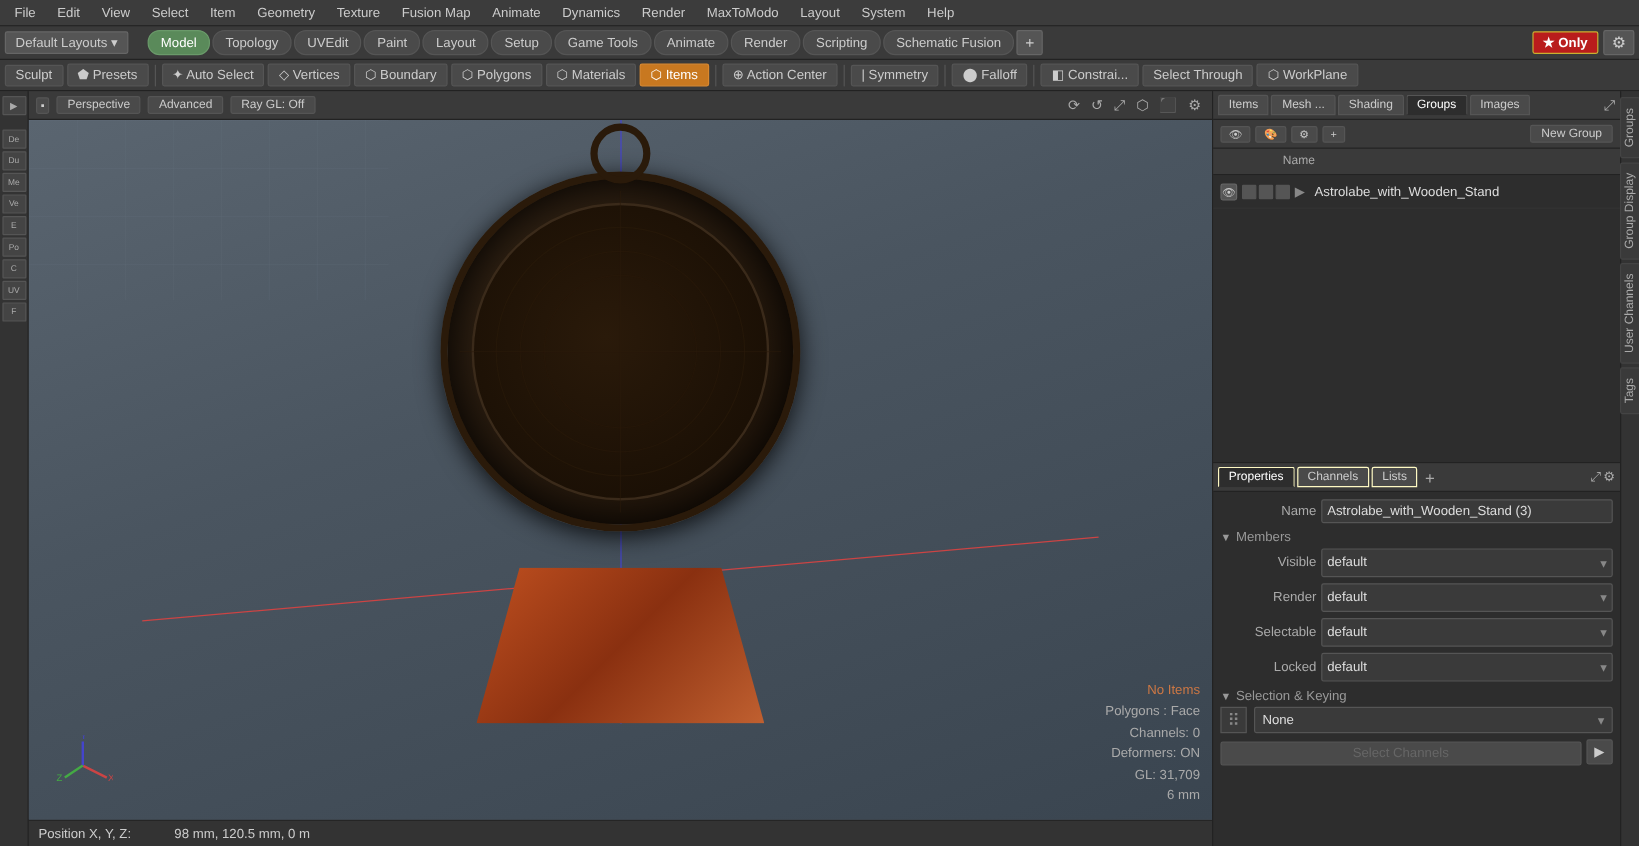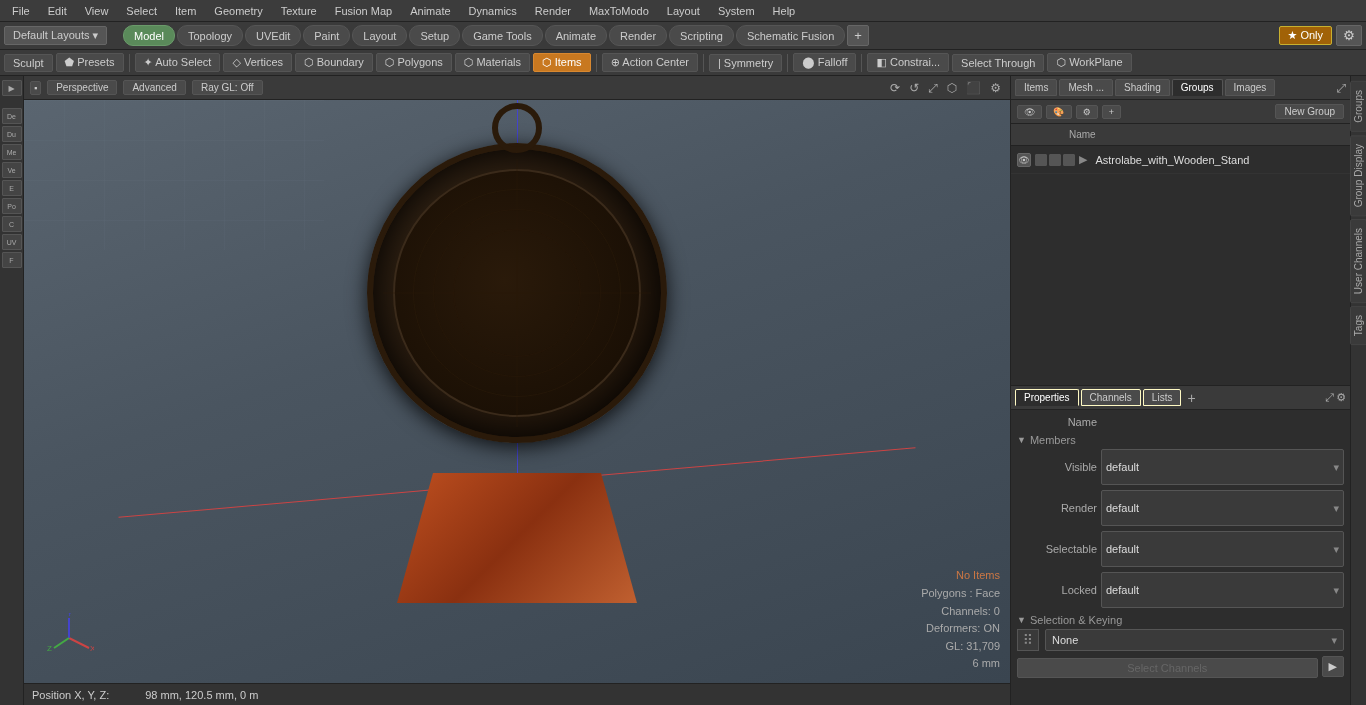--- a/index.html
+++ b/index.html
@@ -10,21 +10,21 @@
     .menu-item { padding: 2px 8px; cursor: pointer; color: #ccc; }
 
     
     #toolbar1 { background: #3a3a3a; height: 28px; display: flex; align-items: center; padding: 0 4px; gap: 4px; border-bottom: 1px solid #222; }
     .layout-btn { background: #555; border: 1px solid #666; color: #ccc; padding: 2px 8px; font-size: 11px; cursor: pointer; border-radius: 2px; }
     .tb1-spacer { flex: 1; }
     .tb1-tabs { display: flex; gap: 2px; }
     .tb1-tab { padding: 3px 10px; background: #4a4a4a; border: 1px solid #555; color: #ccc; cursor: pointer; font-size: 11px; border-radius: 10px; }
     .tb1-tab.active { background: #5a8a5a; border-color: #6a9a6a; color: #fff; }
     .tb1-add { background: #555; border: 1px solid #666; color: #ccc; padding: 2px 6px; cursor: pointer; border-radius: 2px; font-size: 13px; }
-    .tb1-only { background: #a16207; border: 1px solid #c8b030; color: #fff; padding: 2px 8px; font-size: 11px; cursor: pointer; border-radius: 2px; }
+    .tb1-only { background: #b91c1c; border: 1px solid #c8b030; color: #fff; padding: 2px 8px; font-size: 11px; cursor: pointer; border-radius: 2px; font-weight: bold; }
     .tb1-settings { background: #555; border: 1px solid #666; color: #ccc; padding: 2px 6px; cursor: pointer; border-radius: 2px; }
 
     
     #toolbar2 { background: #3a3a3a; height: 26px; display: flex; align-items: center; padding: 0 4px; gap: 3px; border-bottom: 1px solid #222; }
     .tb2-btn { background: #4a4a4a; border: 1px solid #555; color: #ccc; padding: 2px 8px; font-size: 11px; cursor: pointer; border-radius: 2px; }
     .tb2-btn.active { background: #c87820; border-color: #d88830; color: #fff; }
     .tb2-separator { width: 1px; height: 18px; background: #555; margin: 0 2px; }
 
     
     #main { display: flex; height: calc(705px - 22px - 28px - 26px); }
@@ -158,21 +158,21 @@
     .pp-tab-add { background: none; border: none; color: #aaa; cursor: pointer; font-size: 14px; margin-left: 4px; }
     .pp-tab-spacer { flex: 1; }
     .pp-icon-btn { background: none; border: none; color: #aaa; cursor: pointer; font-size: 11px; }
 
     #pp-content { flex: 1; padding: 6px; overflow-y: auto; }
     .pp-row { display: flex; align-items: center; margin-bottom: 5px; gap: 4px; }
     .pp-label { color: #aaa; font-size: 11px; min-width: 80px; text-align: right; }
     .pp-input { flex: 1; background: #3a3a3a; border: 1px solid #555; color: #ddd; padding: 2px 4px; font-size: 11px; border-radius: 2px; height: 20px; }
     .pp-section { color: #999; font-size: 11px; margin: 6px 0 3px 0; display: flex; align-items: center; gap: 4px; }
     .pp-section-arrow { font-size: 9px; }
-    .pp-dropdown { flex: 1; background: #3a3a3a; border: 1px solid #555; color: #ddd; padding: 2px 4px; font-size: 11px; border-radius: 2px; height: 36px; display: flex; align-items: center; justify-content: space-between; cursor: pointer; }
+    .pp-dropdown { flex: 1; background: #3a3a3a; border: 1px solid #555; color: #ddd; padding: 2px 4px; font-size: 11px; border-radius: 2px; height: 24px; display: flex; align-items: center; justify-content: space-between; cursor: pointer; }
     .pp-dropdown-arrow { color: #888; }
     .sk-icon-box { width: 22px; height: 22px; background: #3a3a3a; border: 1px solid #555; display: flex; align-items: center; justify-content: center; cursor: pointer; }
     .sk-dots { color: #888; font-size: 14px; }
     .sk-dropdown { background: #3a3a3a; border: 1px solid #555; color: #ddd; padding: 2px 6px; font-size: 11px; border-radius: 2px; height: 22px; display: flex; align-items: center; justify-content: space-between; cursor: pointer; flex: 1; }
     .sk-btn { background: #4a4a4a; border: 1px solid #555; color: #ccc; padding: 3px 8px; font-size: 11px; cursor: pointer; border-radius: 2px; width: 100%; margin-top: 3px; text-align: center; }
     .sk-btn.disabled { color: #666; cursor: default; }
     .sk-btn-row { display: flex; gap: 4px; align-items: center; }
     .sk-arrow-btn { background: #4a4a4a; border: 1px solid #555; color: #ccc; padding: 3px 6px; font-size: 11px; cursor: pointer; border-radius: 2px; }
 
     
@@ -386,20 +386,21 @@
         <button class="pp-tab-add">+</button>
         <div class="pp-tab-spacer"></div>
         <button class="pp-icon-btn">⤢</button>
         <button class="pp-icon-btn">⚙</button>
       </div>
 
       <div id="pp-content">
 
         <div class="pp-row">
           <span class="pp-label">Name</span>
+          <input class="pp-input" value="Astrolabe_with_Wooden_Stand (3)" style="">
         </div>
 
         <div class="pp-section">
           <span class="pp-section-arrow">▼</span>
           <span>Members</span>
         </div>
 
         <div class="pp-row">
           <span class="pp-label">Visible</span>
           <div class="pp-dropdown">

